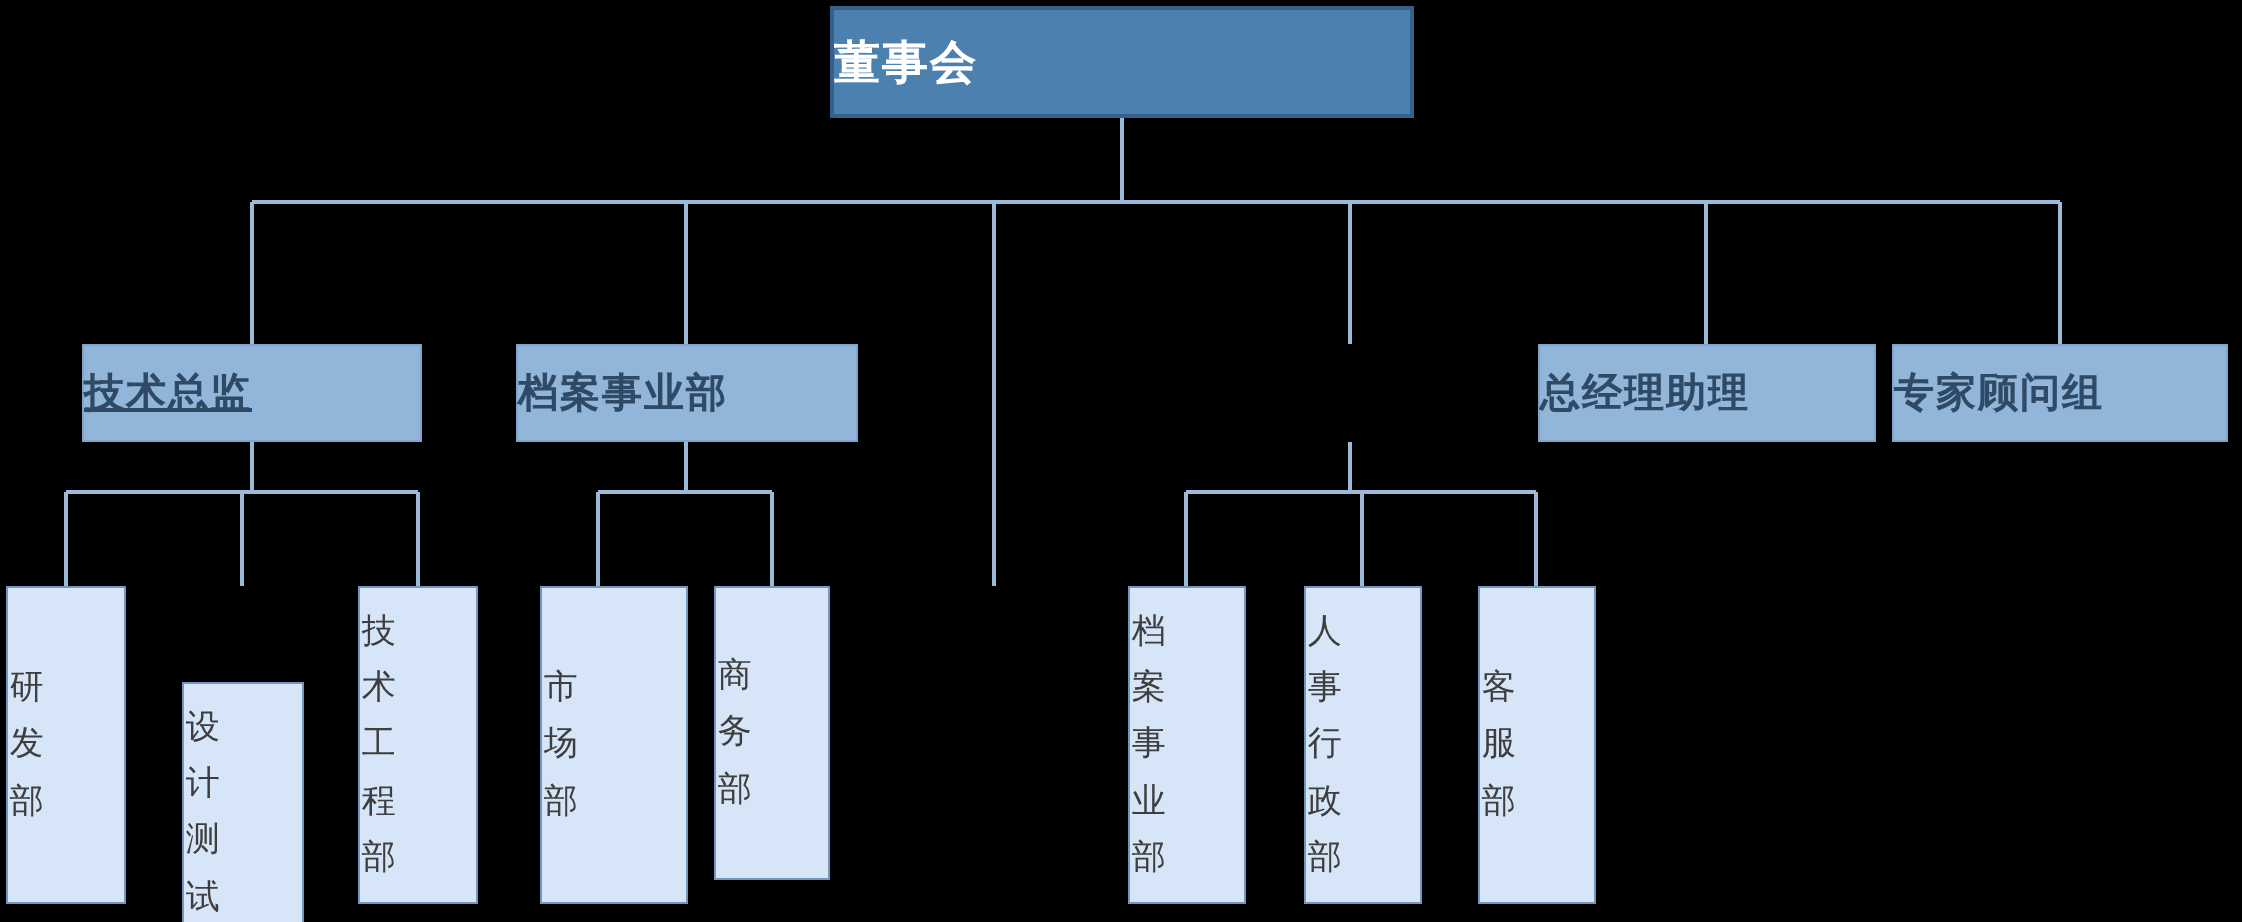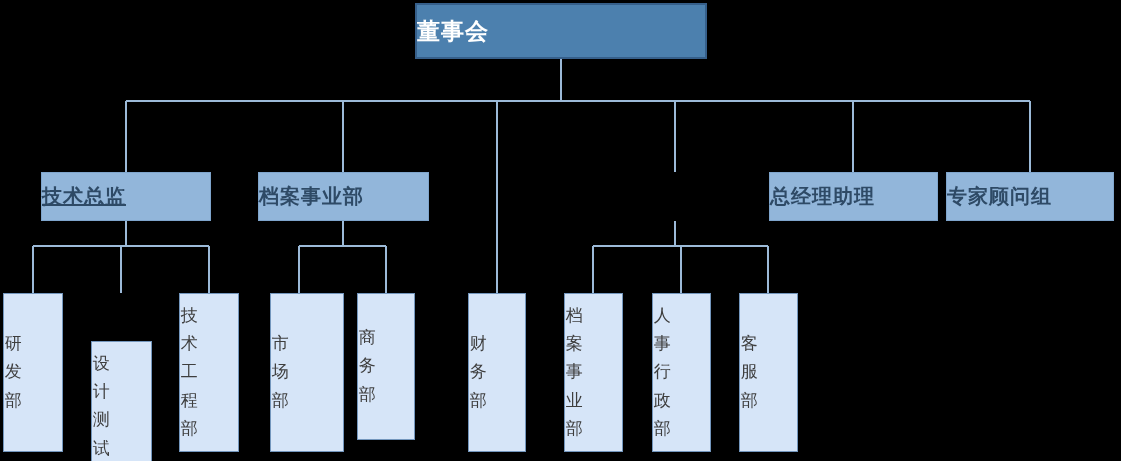--- a/index.html
+++ b/index.html
@@ -114,23 +114,20 @@
   </div>
   <div class="node node-department" style="left:179px;top:293px;width:60px;height:159px;">
     <span class="vtext">技术工程部</span>
   </div>
   <div class="node node-department" style="left:270px;top:293px;width:74px;height:159px;">
     <span class="vtext">市场部</span>
   </div>
   <div class="node node-department" style="left:357px;top:293px;width:58px;height:147px;">
     <span class="vtext">商务部</span>
   </div>
-  <div class="node node-department" style="left:468px;top:293px;width:58px;height:159px;">
-    <span class="vtext">财务部</span>
-  </div>
   <div class="node node-department" style="left:564px;top:293px;width:59px;height:159px;">
     <span class="vtext">档案事业部</span>
   </div>
   <div class="node node-department" style="left:652px;top:293px;width:59px;height:159px;">
     <span class="vtext">人事行政部</span>
   </div>
   <div class="node node-department" style="left:739px;top:293px;width:59px;height:159px;">
     <span class="vtext">客服部</span>
   </div>
 

